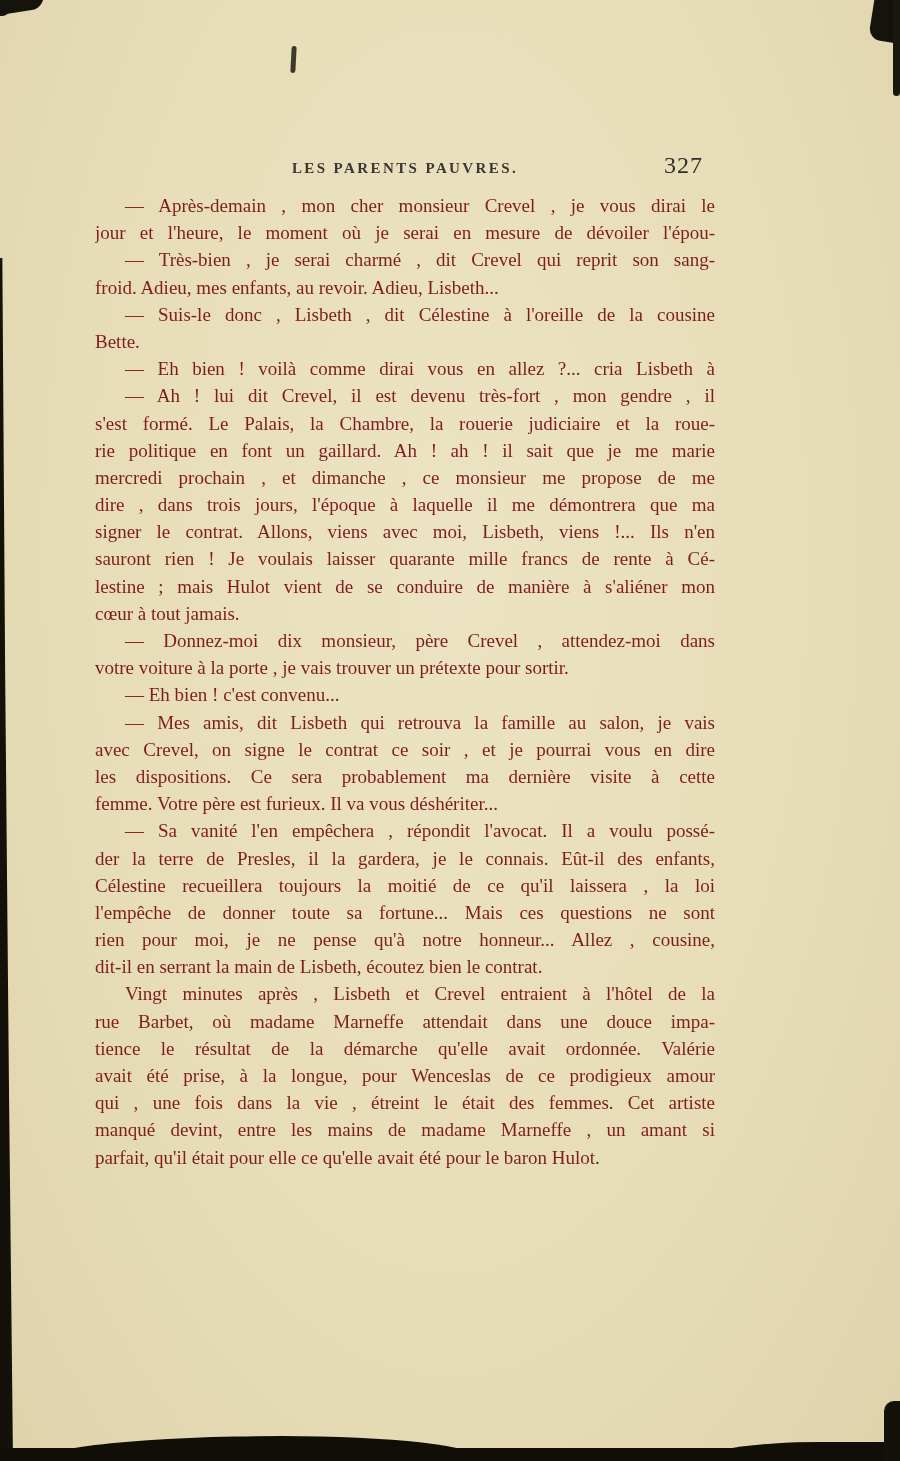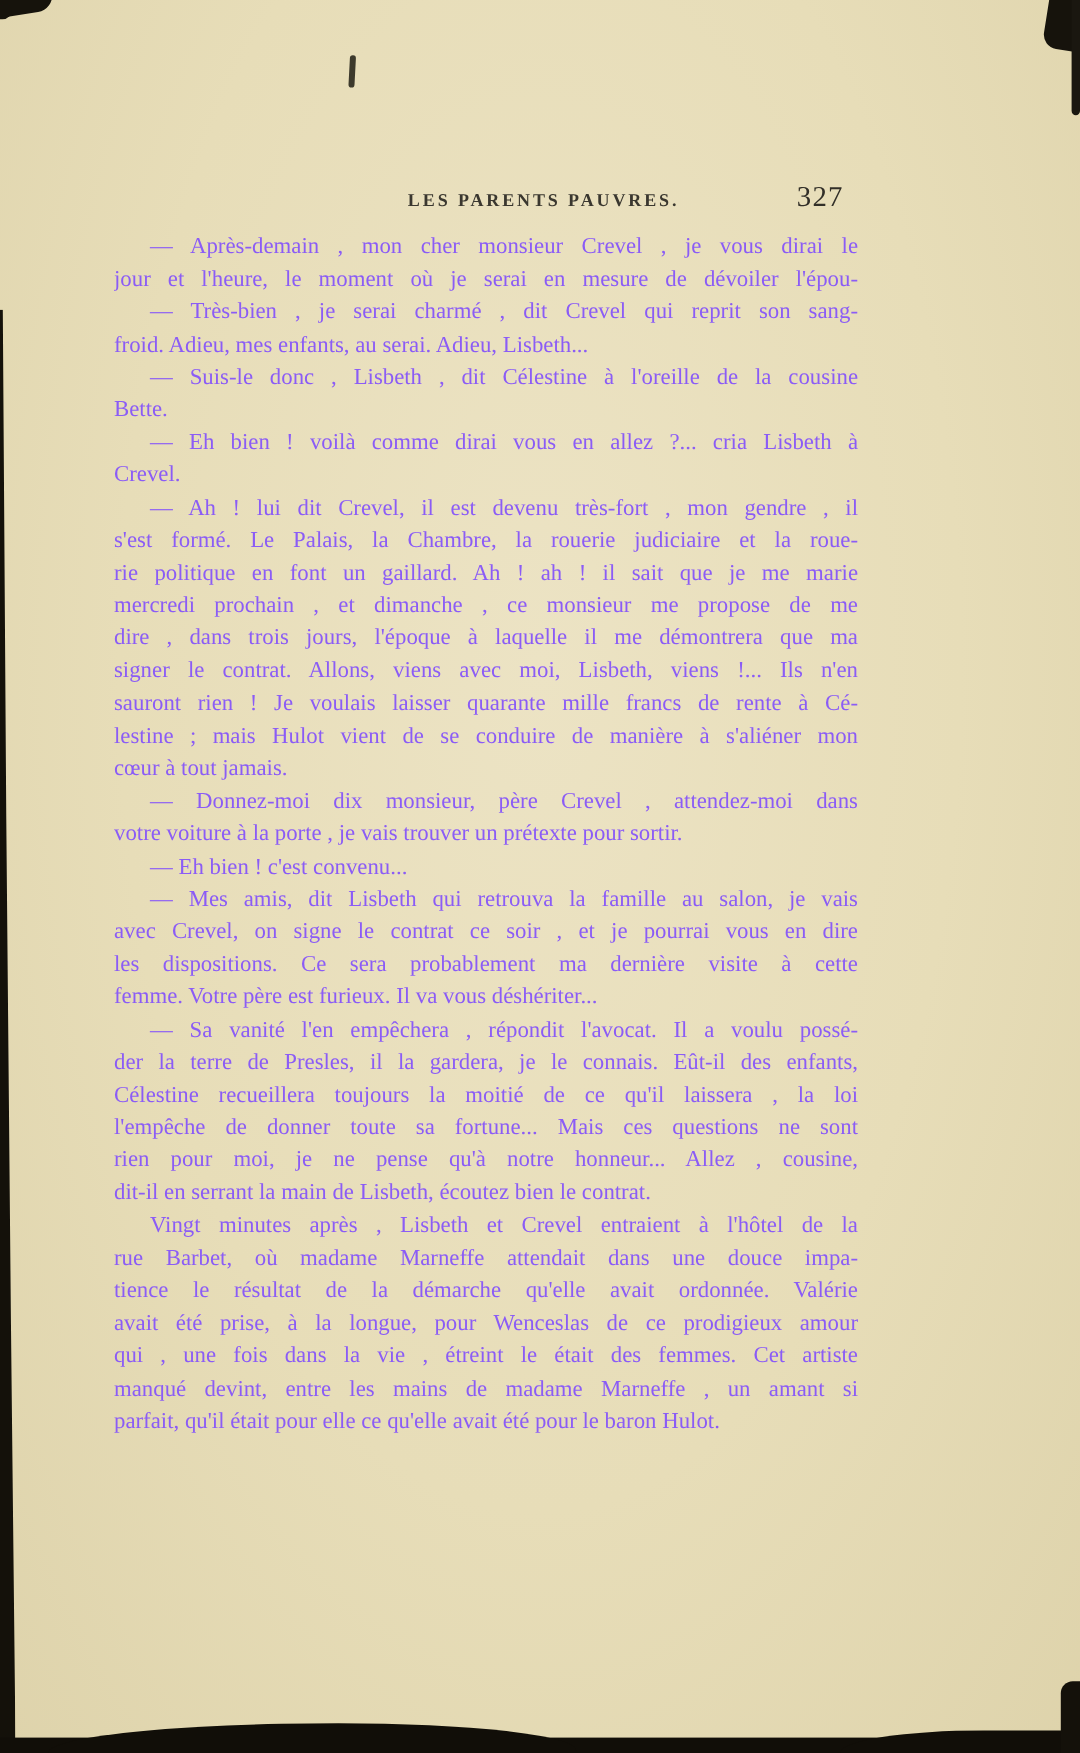--- a/index.html
+++ b/index.html
@@ -25,40 +25,39 @@
   .running-title {
     position: absolute;
     left: 50%;
     transform: translateX(-50%);
     top: 8px;
     font-size: 15px;
     font-weight: bold;
     letter-spacing: 2.4px;
     white-space: nowrap;
     color: #3a372f;
-    margin-left: 48px;
   }
   .page-number {
     position: absolute;
     right: 12px;
     top: 0;
     font-size: 24px;
     letter-spacing: 1px;
     color: #322f28;
   }
 
   
   .text-block {
     position: absolute;
     left: 95px;
     top: 192px;
     width: 620px;
     font-size: 19px;
     line-height: 27.2px;
-    color: #8b5cf6;
+    color: #7f1d1d;
   }
   .para { margin: 0; }
   .line {
     text-align: justify;
     text-align-last: justify;
     white-space: normal;
     height: 27.2px;
     overflow: hidden;
   }
   .line.first { text-indent: 30px; }
@@ -125,29 +124,28 @@
   <span class="page-number">327</span>
 </div>
 
 <div class="text-block">
     <div class="para">
       <div class="line first">— Après-demain , mon cher monsieur Crevel , je vous dirai le</div>
       <div class="line">jour et l'heure, le moment où je serai en mesure de dévoiler l'épou-</div>
     </div>
     <div class="para">
       <div class="line first">— Très-bien , je serai charmé , dit Crevel qui reprit son sang-</div>
-      <div class="line last">froid. Adieu, mes enfants, au serai. Adieu, Lisbeth...</div>
+      <div class="line last">froid. Adieu, mes enfants, au revoir. Adieu, Lisbeth...</div>
     </div>
     <div class="para">
       <div class="line first">— Suis-le donc , Lisbeth , dit Célestine à l'oreille de la cousine</div>
       <div class="line last">Bette.</div>
     </div>
     <div class="para">
       <div class="line first">— Eh bien ! voilà comme dirai vous en allez ?... cria Lisbeth à</div>
-      <div class="line last">Crevel.</div>
     </div>
     <div class="para">
       <div class="line first">— Ah ! lui dit Crevel, il est devenu très-fort , mon gendre , il</div>
       <div class="line">s'est formé. Le Palais, la Chambre, la rouerie judiciaire et la roue-</div>
       <div class="line">rie politique en font un gaillard.  Ah ! ah !  il sait que je me marie</div>
       <div class="line">mercredi prochain , et dimanche , ce monsieur me propose de me</div>
       <div class="line">dire , dans trois jours, l'époque à laquelle il me démontrera que ma</div>
       <div class="line">signer le contrat. Allons, viens avec moi, Lisbeth, viens !... Ils n'en</div>
       <div class="line">sauront rien ! Je voulais laisser quarante mille francs de rente à Cé-</div>
       <div class="line">lestine ; mais Hulot vient de se conduire de manière à s'aliéner mon</div>

